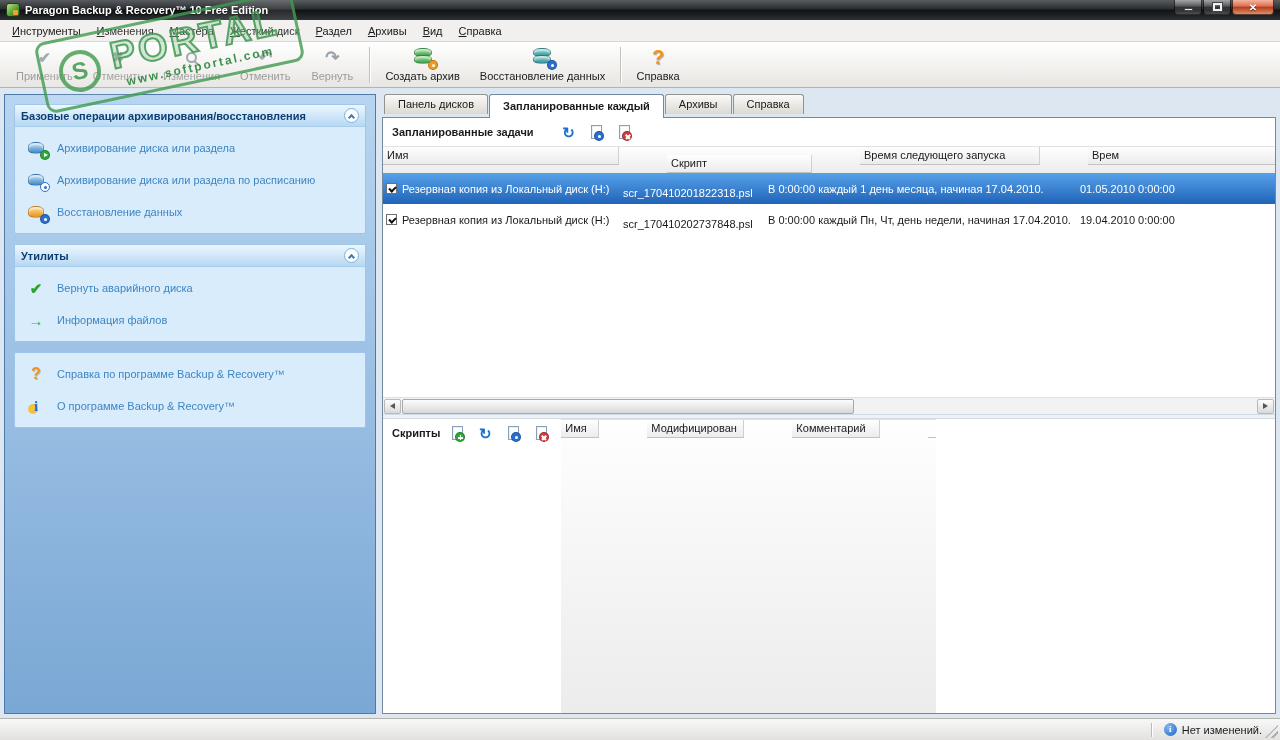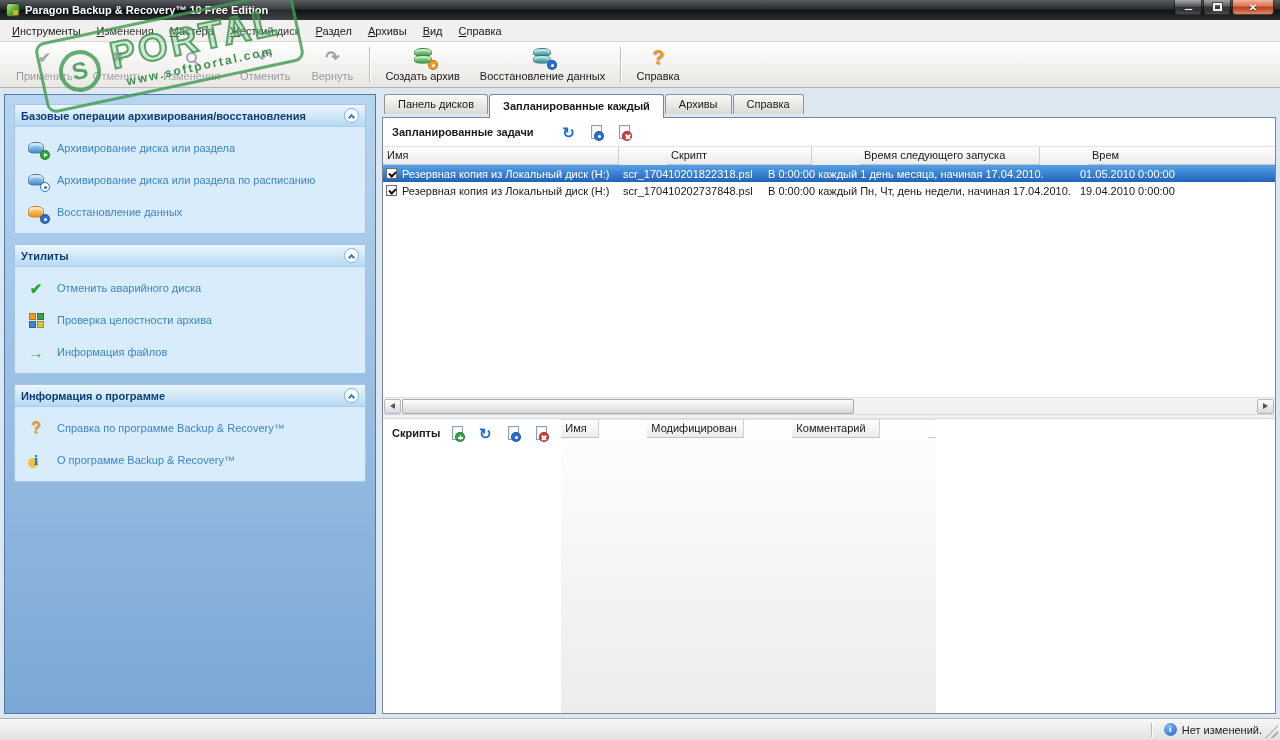--- a/index.html
+++ b/index.html
@@ -99,24 +99,24 @@
   .pane-bar { height:28px; display:flex; align-items:center; padding:0 9px; gap:6px; flex:none; background:#fff; }
   .panel-title { font-weight:bold; white-space:nowrap; }
   .bar-gap { width:12px; }
   .mini-btn { width:22px; height:20px; display:flex; align-items:center; justify-content:center; border-radius:2px; cursor:pointer; position:relative; }
   .glyph-refresh { color:#1e6fd0; font-size:15px; font-weight:bold; line-height:1; }
   .sheet { position:relative; width:11px; height:14px; background:#fff; border:1px solid #8aa0b8; box-shadow:inset 1px 1px 0 #e9f0f7; }
 
   .thead { display:flex; flex:none; overflow:hidden; background:linear-gradient(180deg,#fefefe,#ececec); border-top:1px solid #e2e2e2;gap:48px; }
   .th { height:18px; line-height:17px; padding:0 4px; border-right:1px solid #d0d0d0; border-bottom:1px solid #c2c2c2; background:linear-gradient(180deg,#fefefe,#ececec); white-space:nowrap; overflow:hidden; flex:none; }
   .th.fill { flex:1; border-right:none; background:transparent; }
-  .c-name { width:236px; } .c-script { width:145px; } .c-start { width:312px; } .c-next { width:180px; } .c-last { width:200px; }
+  .c-name { width:236px; } .c-script { width:145px;margin-top:8px; } .c-start { width:312px; } .c-next { width:180px; } .c-last { width:200px; }
   .sc-name { width:38px; } .sc-mod { width:97px; } .sc-comment { width:88px; }
 
-  .trow { display:flex; align-items:center; height:17px; flex:none; overflow:hidden; cursor:default; }
+  .trow { display:flex; align-items:center; height:31px; flex:none; overflow:hidden; cursor:default; }
   .trow.selected { background:linear-gradient(180deg,#57a1e9,#2063b8); color:#fff; }
   .td { padding:0 4px; white-space:nowrap; overflow:hidden; flex:none; }
   .td.c-name { display:flex; align-items:center; padding-left:3px; }
   .cb { width:11px; height:11px; background:#fff; border:1px solid #6f6f6f; display:inline-block; position:relative; margin-right:5px; flex:none; cursor:pointer; }
   .cb.checked::after { content:""; position:absolute; left:2px; top:2px; width:5px; height:3px; border-left:2px solid #111; border-bottom:2px solid #111; transform:rotate(-45deg); }
   .rows-fill { flex:1; background:#fff; }
 
   .hscroll { height:17px; flex:none; background:#f2f2f2; border-top:1px solid #e0e0e0; display:flex; align-items:center; padding:0 1px; }
   .sbtn { width:17px; height:15px; flex:none; background:linear-gradient(180deg,#fdfdfd,#d9d9d9); border:1px solid #b9b9b9; border-radius:2px; display:flex; align-items:center; justify-content:center; cursor:pointer; }
   .tri-left { width:0; height:0; border-style:solid; border-width:3.5px 5px 3.5px 0; border-color:transparent #555 transparent transparent; }
@@ -259,47 +259,30 @@
         <div class="sb-section">
           <div class="sb-header">
             <span class="sb-title">Утилиты</span>
             <span class="sb-toggle">
                 <i class="chev up"></i>
               </span>
           </div>
           <div class="sb-body">
             <div class="sb-item">
               <span class="sbicon glyph-check">✔</span>
-              <span class="sb-label">Отменить аварийного диска</span>
-            </div>
-            <div class="sb-item">
-              <span class="sbicon">
-                  <span class="gridic">
-                    <i class="gq1"></i>
-                    <i class="gq2"></i>
-                    <i class="gq3"></i>
-                    <i class="gq4"></i>
-                  </span>
-                </span>
-              <span class="sb-label">Проверка целостности архива</span>
+              <span class="sb-label">Вернуть аварийного диска</span>
             </div>
             <div class="sb-item">
               <span class="sbicon glyph-arrow">→</span>
               <span class="sb-label">Информация файлов</span>
             </div>
           </div>
         </div>
 
         <div class="sb-section">
-          <div class="sb-header">
-            <span class="sb-title">Информация о программе</span>
-            <span class="sb-toggle">
-                <i class="chev up"></i>
-              </span>
-          </div>
           <div class="sb-body">
             <div class="sb-item">
               <span class="sbicon glyph-q">?</span>
               <span class="sb-label">Справка по программе Backup &amp; Recovery™</span>
             </div>
             <div class="sb-item">
               <span class="sbicon">
                   <span class="about-bg"></span>
                   <span class="glyph-i">i</span>
                 </span>

